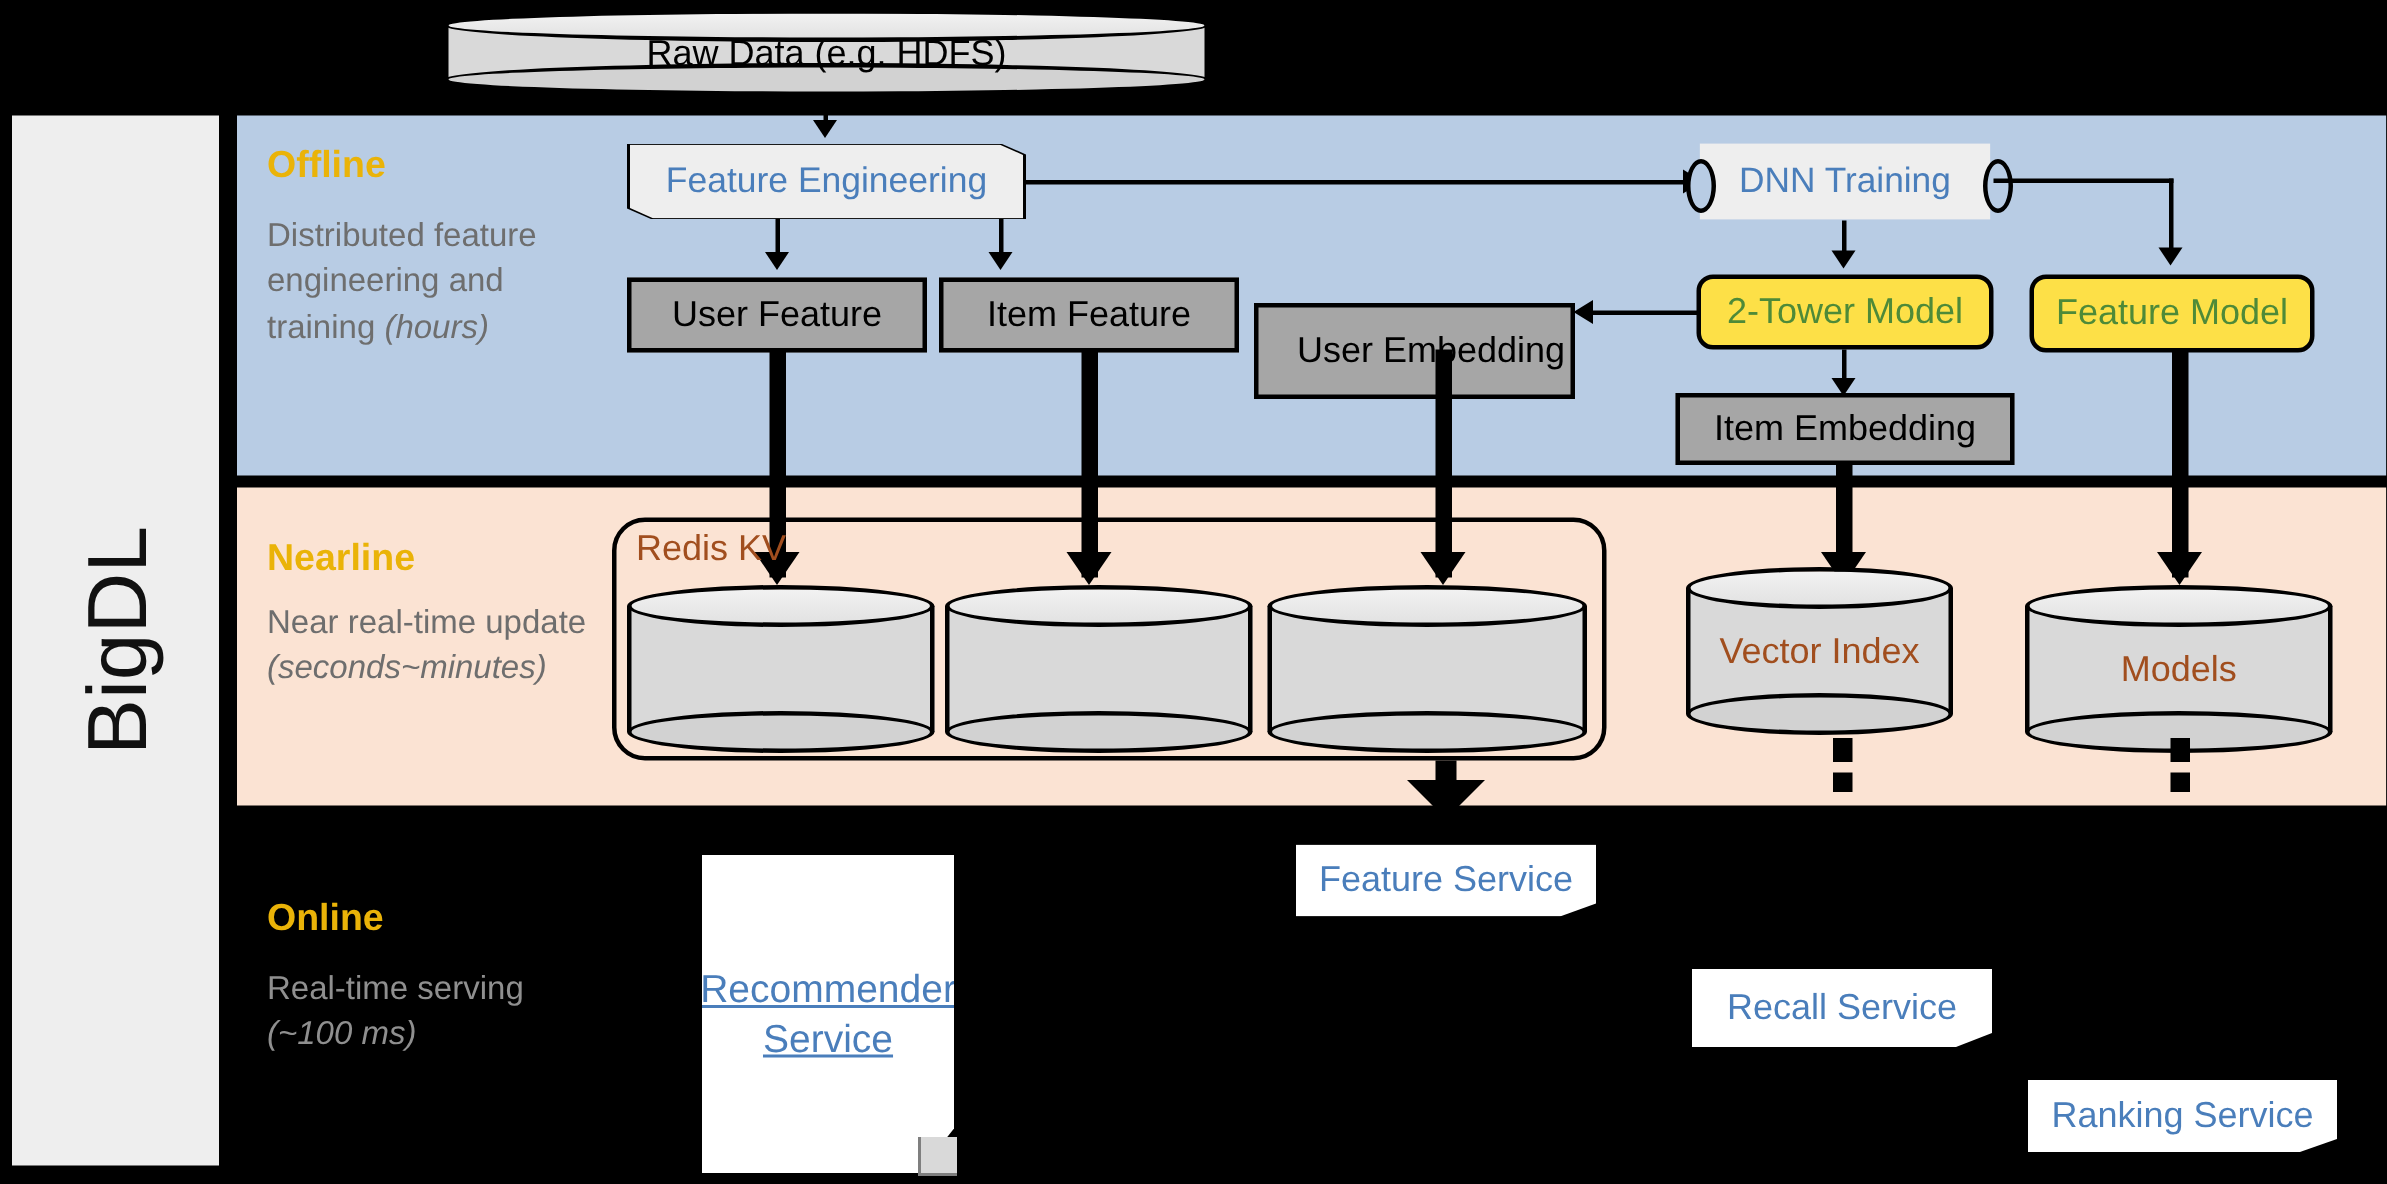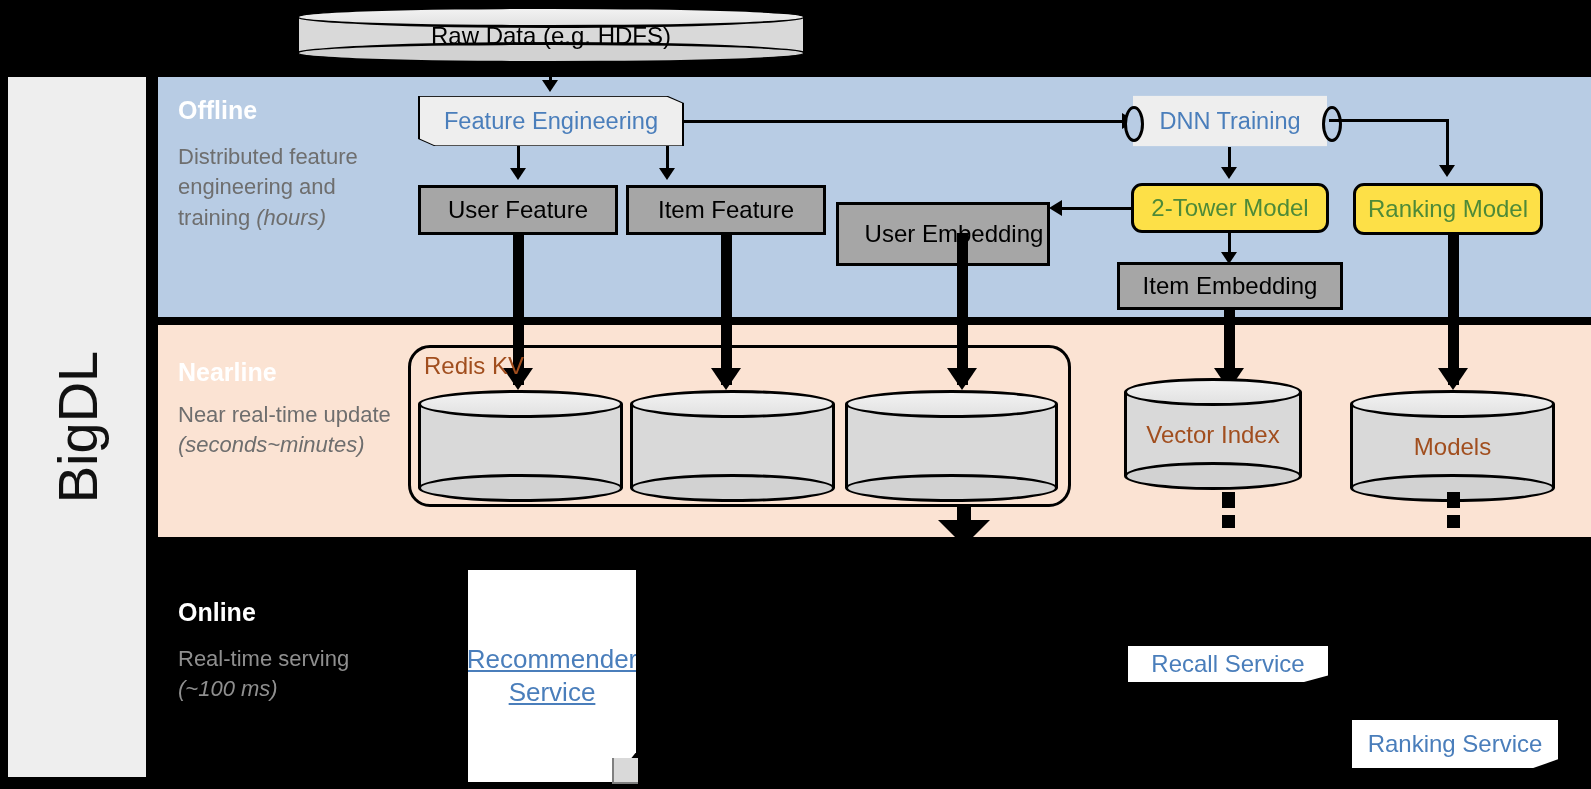--- a/index.html
+++ b/index.html
@@ -47,21 +47,21 @@
     font-size: 56px;
     color: #111111;
     letter-spacing: 0px;
     transform: rotate(-90deg);
     font-family: "Liberation Sans", sans-serif;
   }
 
   
   .sect-title {
     position: absolute;
-    color: #ffffff;
+    color: #eab308;
     font-size: 25px;
     font-weight: 600;
   }
   .sect-desc {
     position: absolute;
     color: #6e6e6e;
     font-size: 22px;
     line-height: 1.38;
     width: 215px;
   }
@@ -222,21 +222,21 @@
   .doc.big { font-size: 26px; line-height: 1.28; }
   .doc-fold {
     position: absolute;
     background: #d9d9d9;
     border-left: 2px solid #7f7f7f;
     border-bottom: 2px solid #7f7f7f;
   }
   #doc-recommender { left: 468px; top: 570px; width: 168px; height: 212px;
                      clip-path: polygon(0 0, 100% 0, 100% 86%, 86% 100%, 0 100%); text-decoration: underline; }
   #doc-feature-svc { left: 864px; top: 563px; width: 200px; height: 48px; }
-  #doc-recall-svc  { left: 1128px; top: 646px; width: 200px; height: 36px; }
+  #doc-recall-svc  { left: 1128px; top: 646px; width: 200px; height: 52px; }
   #doc-ranking-svc { left: 1352px; top: 720px; width: 206px; height: 48px; }
 
   
   .ln { position: absolute; background: #000000; }
   .thin-v { width: 3px; }
   .thin-h { height: 3px; }
   .thick-v { width: 11px; }
 
   .arrow-down-thin {
     position: absolute;
@@ -329,21 +329,21 @@
   <div class="ln thin-h" style="left:1329px; top:119px; width:120px;"></div>
   <div class="ln thin-v" style="left:1446px; top:119px; height:48px;"></div>
   <div class="arrow-down-thin" style="left:1439px; top:165px;"></div>
 
   <div class="box gray-box" id="box-user-feature">User Feature</div>
   <div class="box gray-box" id="box-item-feature">Item Feature</div>
   <div class="box gray-box" id="box-user-embedding">User Embedding</div>
   <div class="box gray-box" id="box-item-embedding">Item Embedding</div>
 
   <div class="box proc-box rounded green-txt" id="box-2tower">2-Tower Model</div>
-  <div class="box proc-box rounded green-txt" id="box-ranking-model">Ranking Model</div>
+  <div class="box proc-box rounded green-txt" id="box-ranking-model">Feature Model</div>
 
   <div class="ln thin-h" style="left:1062px; top:207px; width:70px;"></div>
   <div class="arrow-left-thin" style="left:1049px; top:200px;"></div>
 
   <div class="ln thin-v" style="left:1228px; top:233px; height:22px;"></div>
   <div class="arrow-down-thin" style="left:1221px; top:252px;"></div>
 
   <div class="ln thick-v" style="left:513px; top:233px; height:152px;"></div>
   <div class="arrow-down-thick" style="left:503px; top:368px;"></div>
 
@@ -398,16 +398,17 @@
 
   <div class="dash-sq" style="left:1222px; top:492px; width:13px; height:16px;"></div>
   <div class="dash-sq" style="left:1222px; top:515px; width:13px; height:13px;"></div>
 
   <div class="dash-sq" style="left:1447px; top:492px; width:13px; height:16px;"></div>
   <div class="dash-sq" style="left:1447px; top:515px; width:13px; height:13px;"></div>
 
   <div class="doc big" id="doc-recommender">Recommender Service</div>
   <div class="doc-fold" style="left:612px; top:758px; width:24px; height:24px; transform:skew(0deg);"></div>
 
+  <div class="doc" id="doc-feature-svc">Feature Service</div>
   <div class="doc" id="doc-recall-svc">Recall Service</div>
   <div class="doc" id="doc-ranking-svc">Ranking Service</div>
 
 </div>
 
 </body></html>

